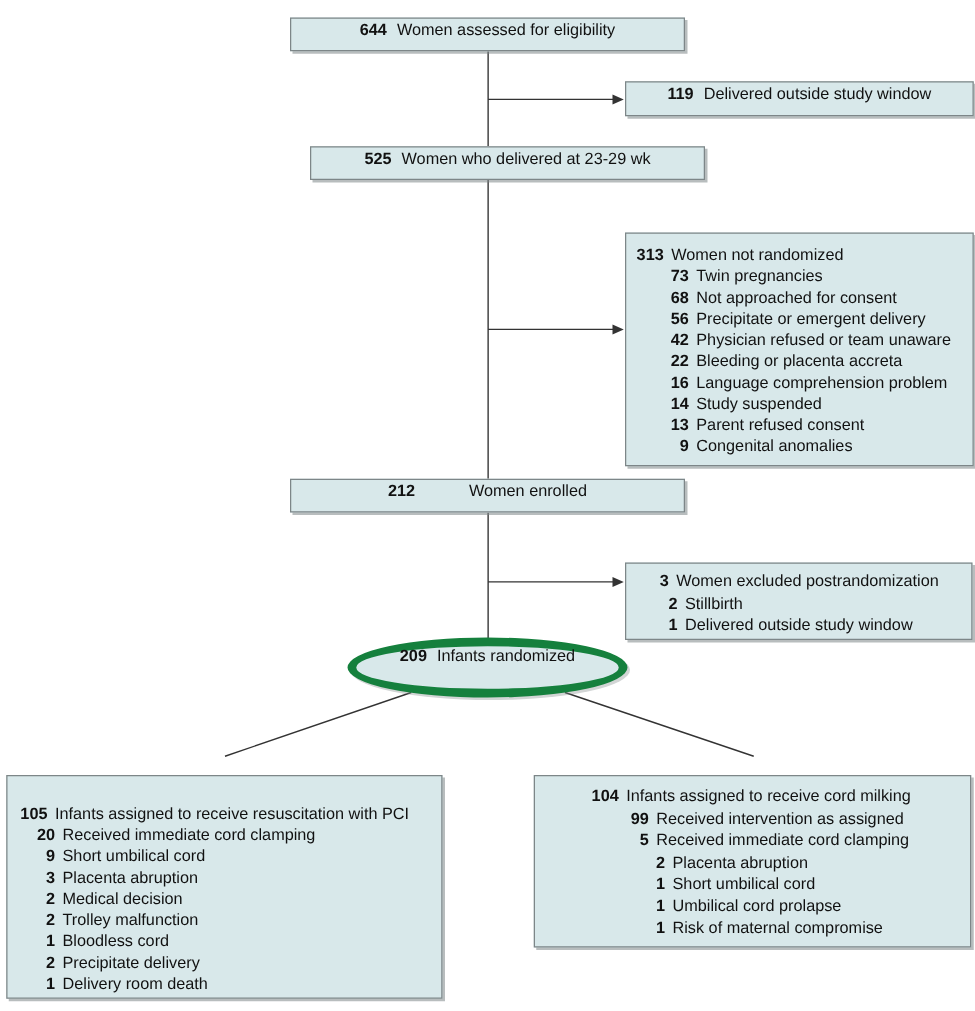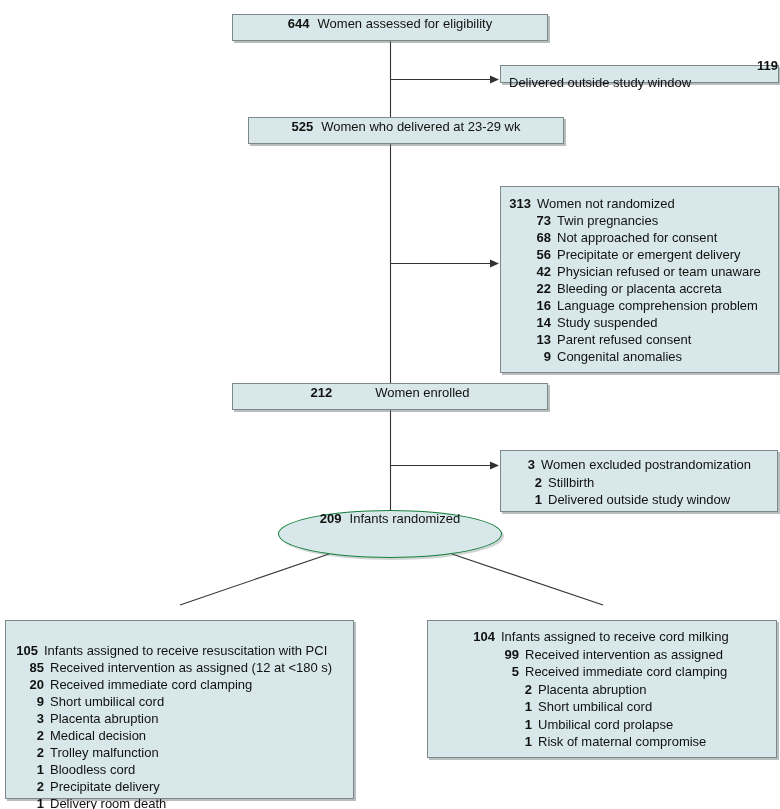--- a/index.html
+++ b/index.html
@@ -13,21 +13,21 @@
     box-sizing:border-box;
     font-size:13px;
     line-height:17px;
   }
   .center-line{display:flex;justify-content:center;}
   .center-line .num{font-weight:bold;}
   .center-line .txt{margin-left:8px;}
   .ellipse{
     position:absolute;
     background:#d8e8ea;
-    border:1px solid #15803d;
+    border:7px solid #15803d;
     border-radius:50%;
     box-shadow:2px 2px 0 rgba(125,134,136,0.35);
     box-sizing:border-box;
     font-size:13px;
   }
   .listbox{padding:5px 8px;margin-top:16px;}
   .row{display:flex;align-items:baseline;}
   .num{font-weight:bold;text-align:right;flex:none;white-space:pre;}
   .txt{margin-left:6px;white-space:nowrap;}
   
@@ -66,21 +66,21 @@
     <polygon points="490,461.5 499,465.5 490,469.5"></polygon>
     <line x1="329" y1="554" x2="180" y2="605"></line>
     <line x1="452" y1="554" x2="603" y2="605"></line>
   </svg>
 
   <div id="box-eligibility" class="flowbox center-line" style="left:232px;top:14px;width:316px;height:27px;">
     <span class="num">644</span>
     <span class="txt">Women assessed for eligibility</span>
   </div>
 
-  <div id="box-outside-window" class="flowbox center-line" style="left:500px;top:65px;width:279px;height:18px;flex-direction:column;">
+  <div id="box-outside-window" class="flowbox center-line" style="left:500px;top:65px;width:279px;height:28px;">
     <span class="num">119</span>
     <span class="txt">Delivered outside study window</span>
   </div>
 
   <div id="box-delivered" class="flowbox center-line" style="left:248px;top:117px;width:316px;height:27px;">
     <span class="num">525</span>
     <span class="txt">Women who delivered at 23-29 wk</span>
   </div>
 
   <div id="box-not-randomized" class="flowbox listbox" style="left:500px;top:170px;width:279px;height:187px;">
@@ -150,24 +150,20 @@
     <span class="num">209</span>
     <span class="txt">Infants randomized</span>
   </div>
 
   <div id="box-pci" class="flowbox listbox" style="left:5px;top:604px;width:349px;height:179px;">
       <div class="row lvl1">
         <span class="num">105</span>
         <span class="txt">Infants assigned to receive resuscitation with PCI</span>
       </div>
       <div class="row lvl2">
-        <span class="num">85</span>
-        <span class="txt">Received intervention as assigned (12 at &lt;180 s)</span>
-      </div>
-      <div class="row lvl2">
         <span class="num">20</span>
         <span class="txt">Received immediate cord clamping</span>
       </div>
       <div class="row lvl3">
         <span class="num">9</span>
         <span class="txt">Short umbilical cord</span>
       </div>
       <div class="row lvl3">
         <span class="num">3</span>
         <span class="txt">Placenta abruption</span>

